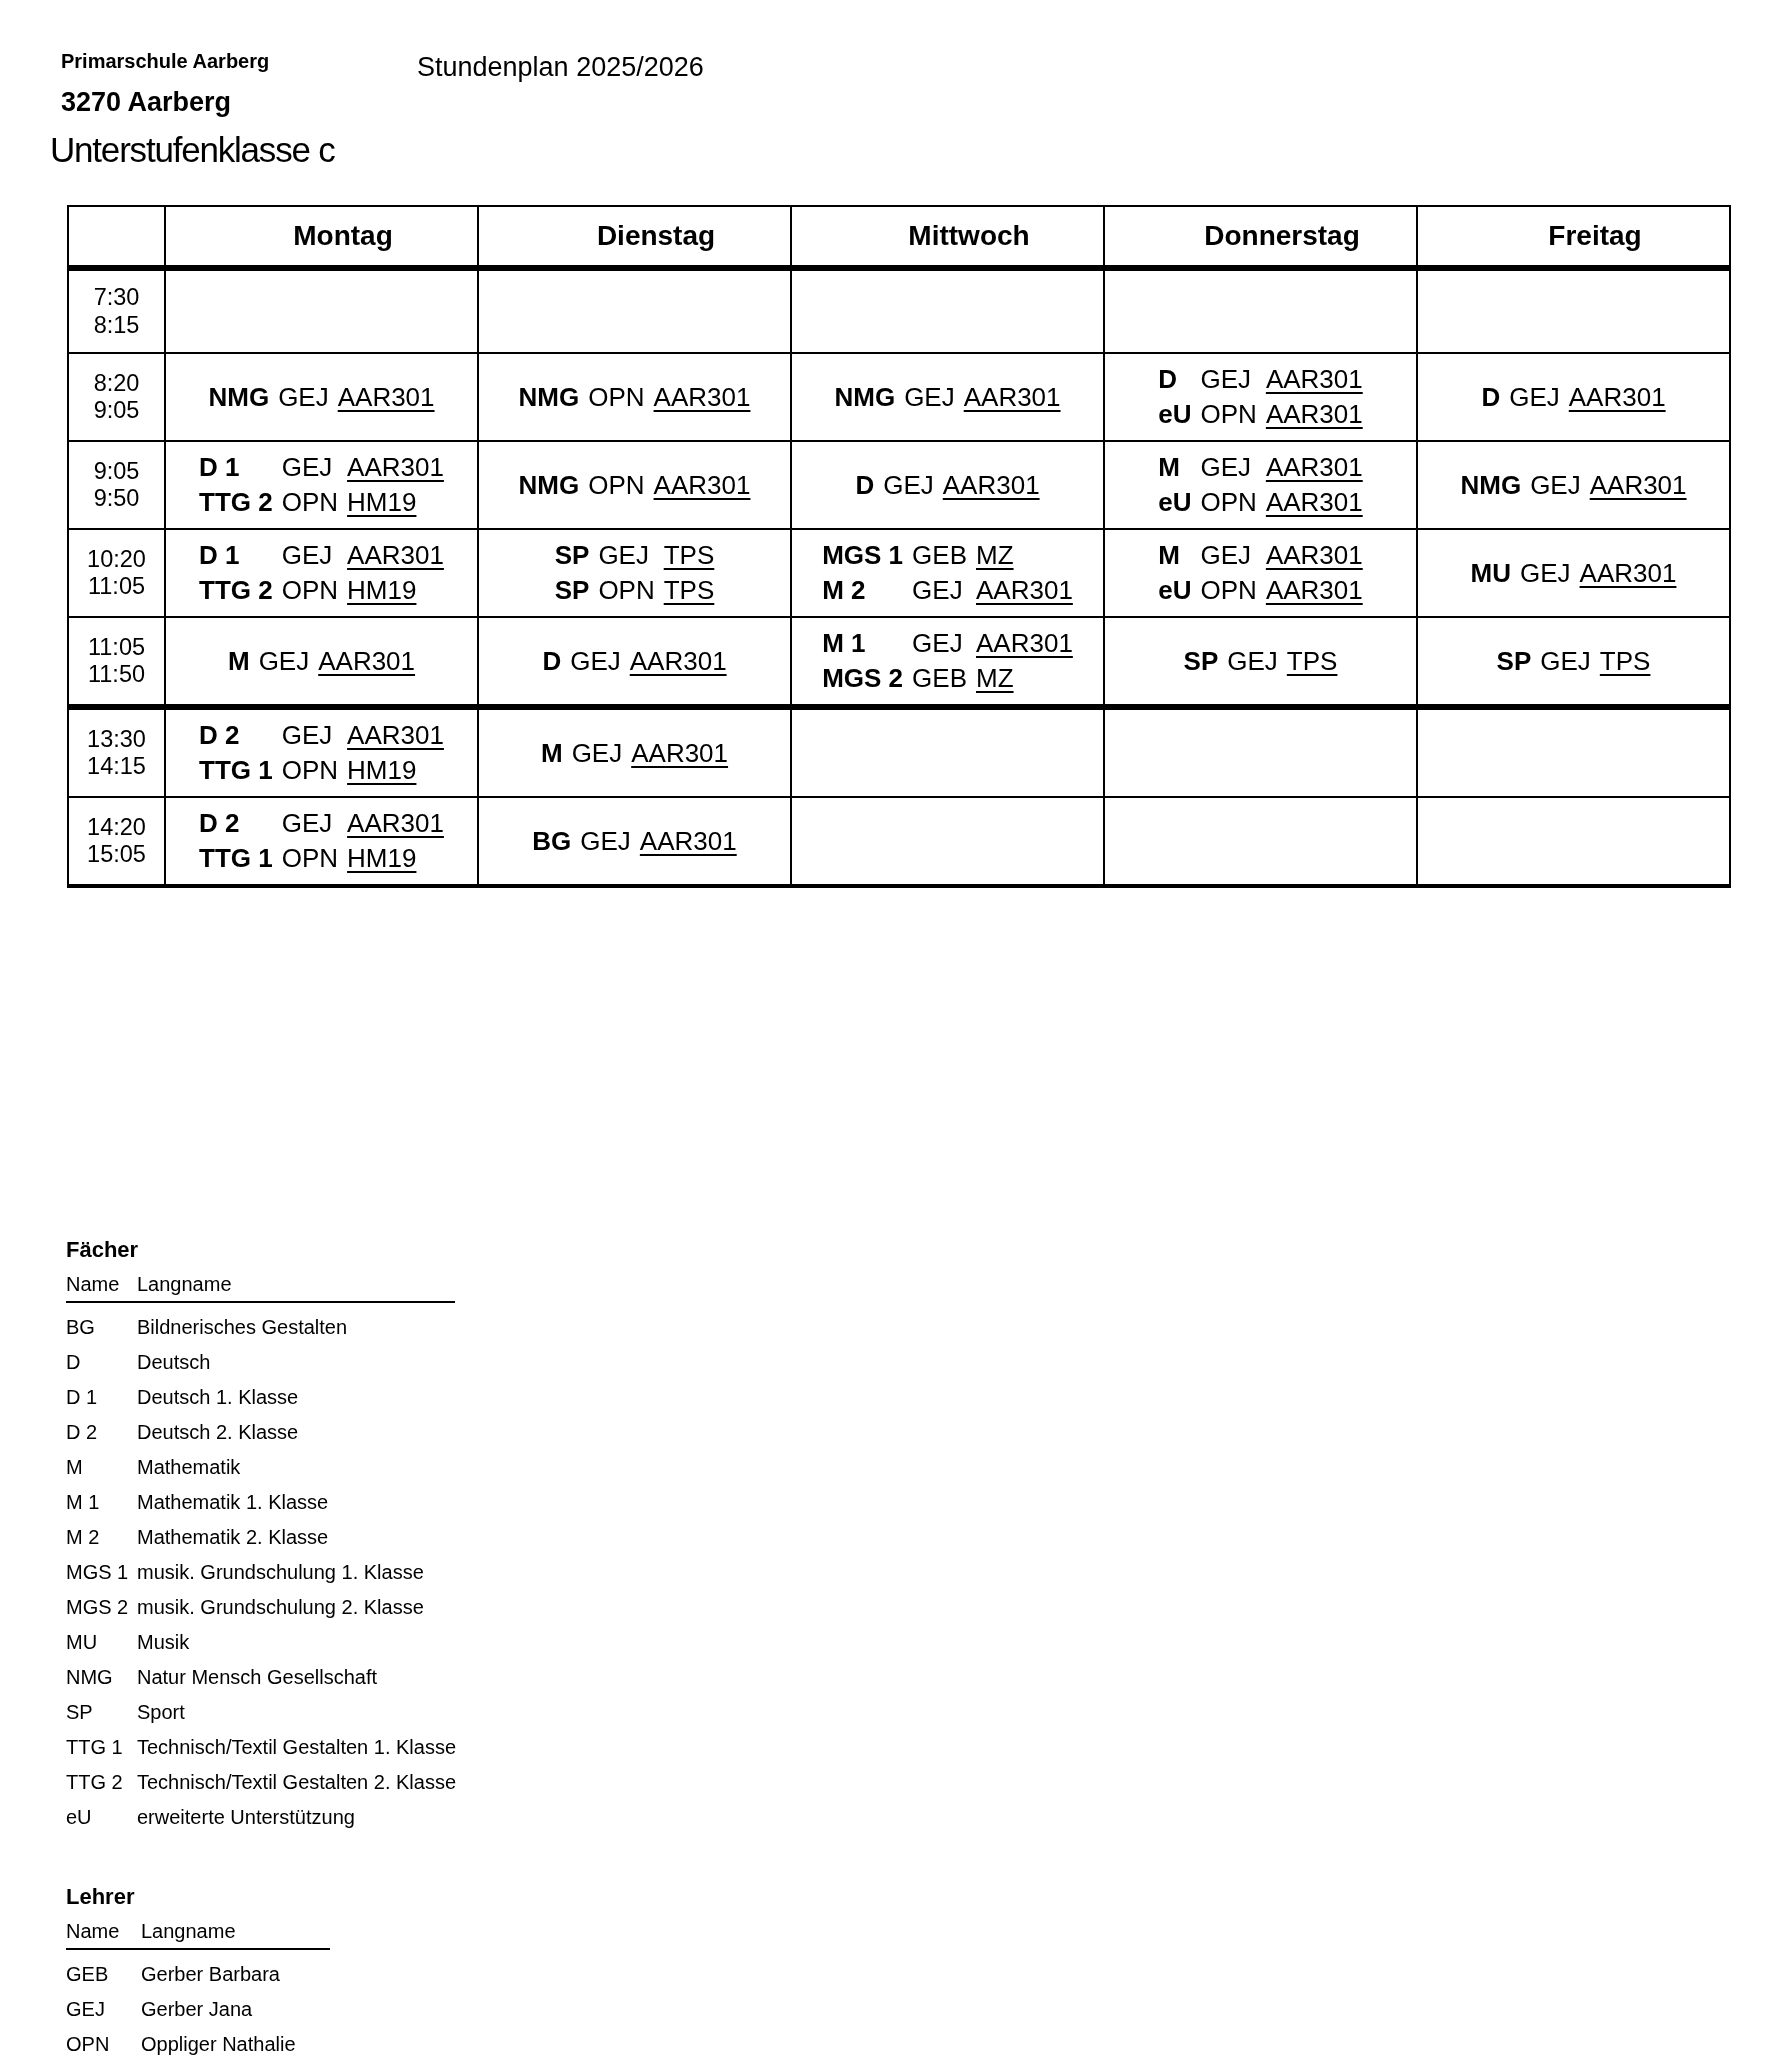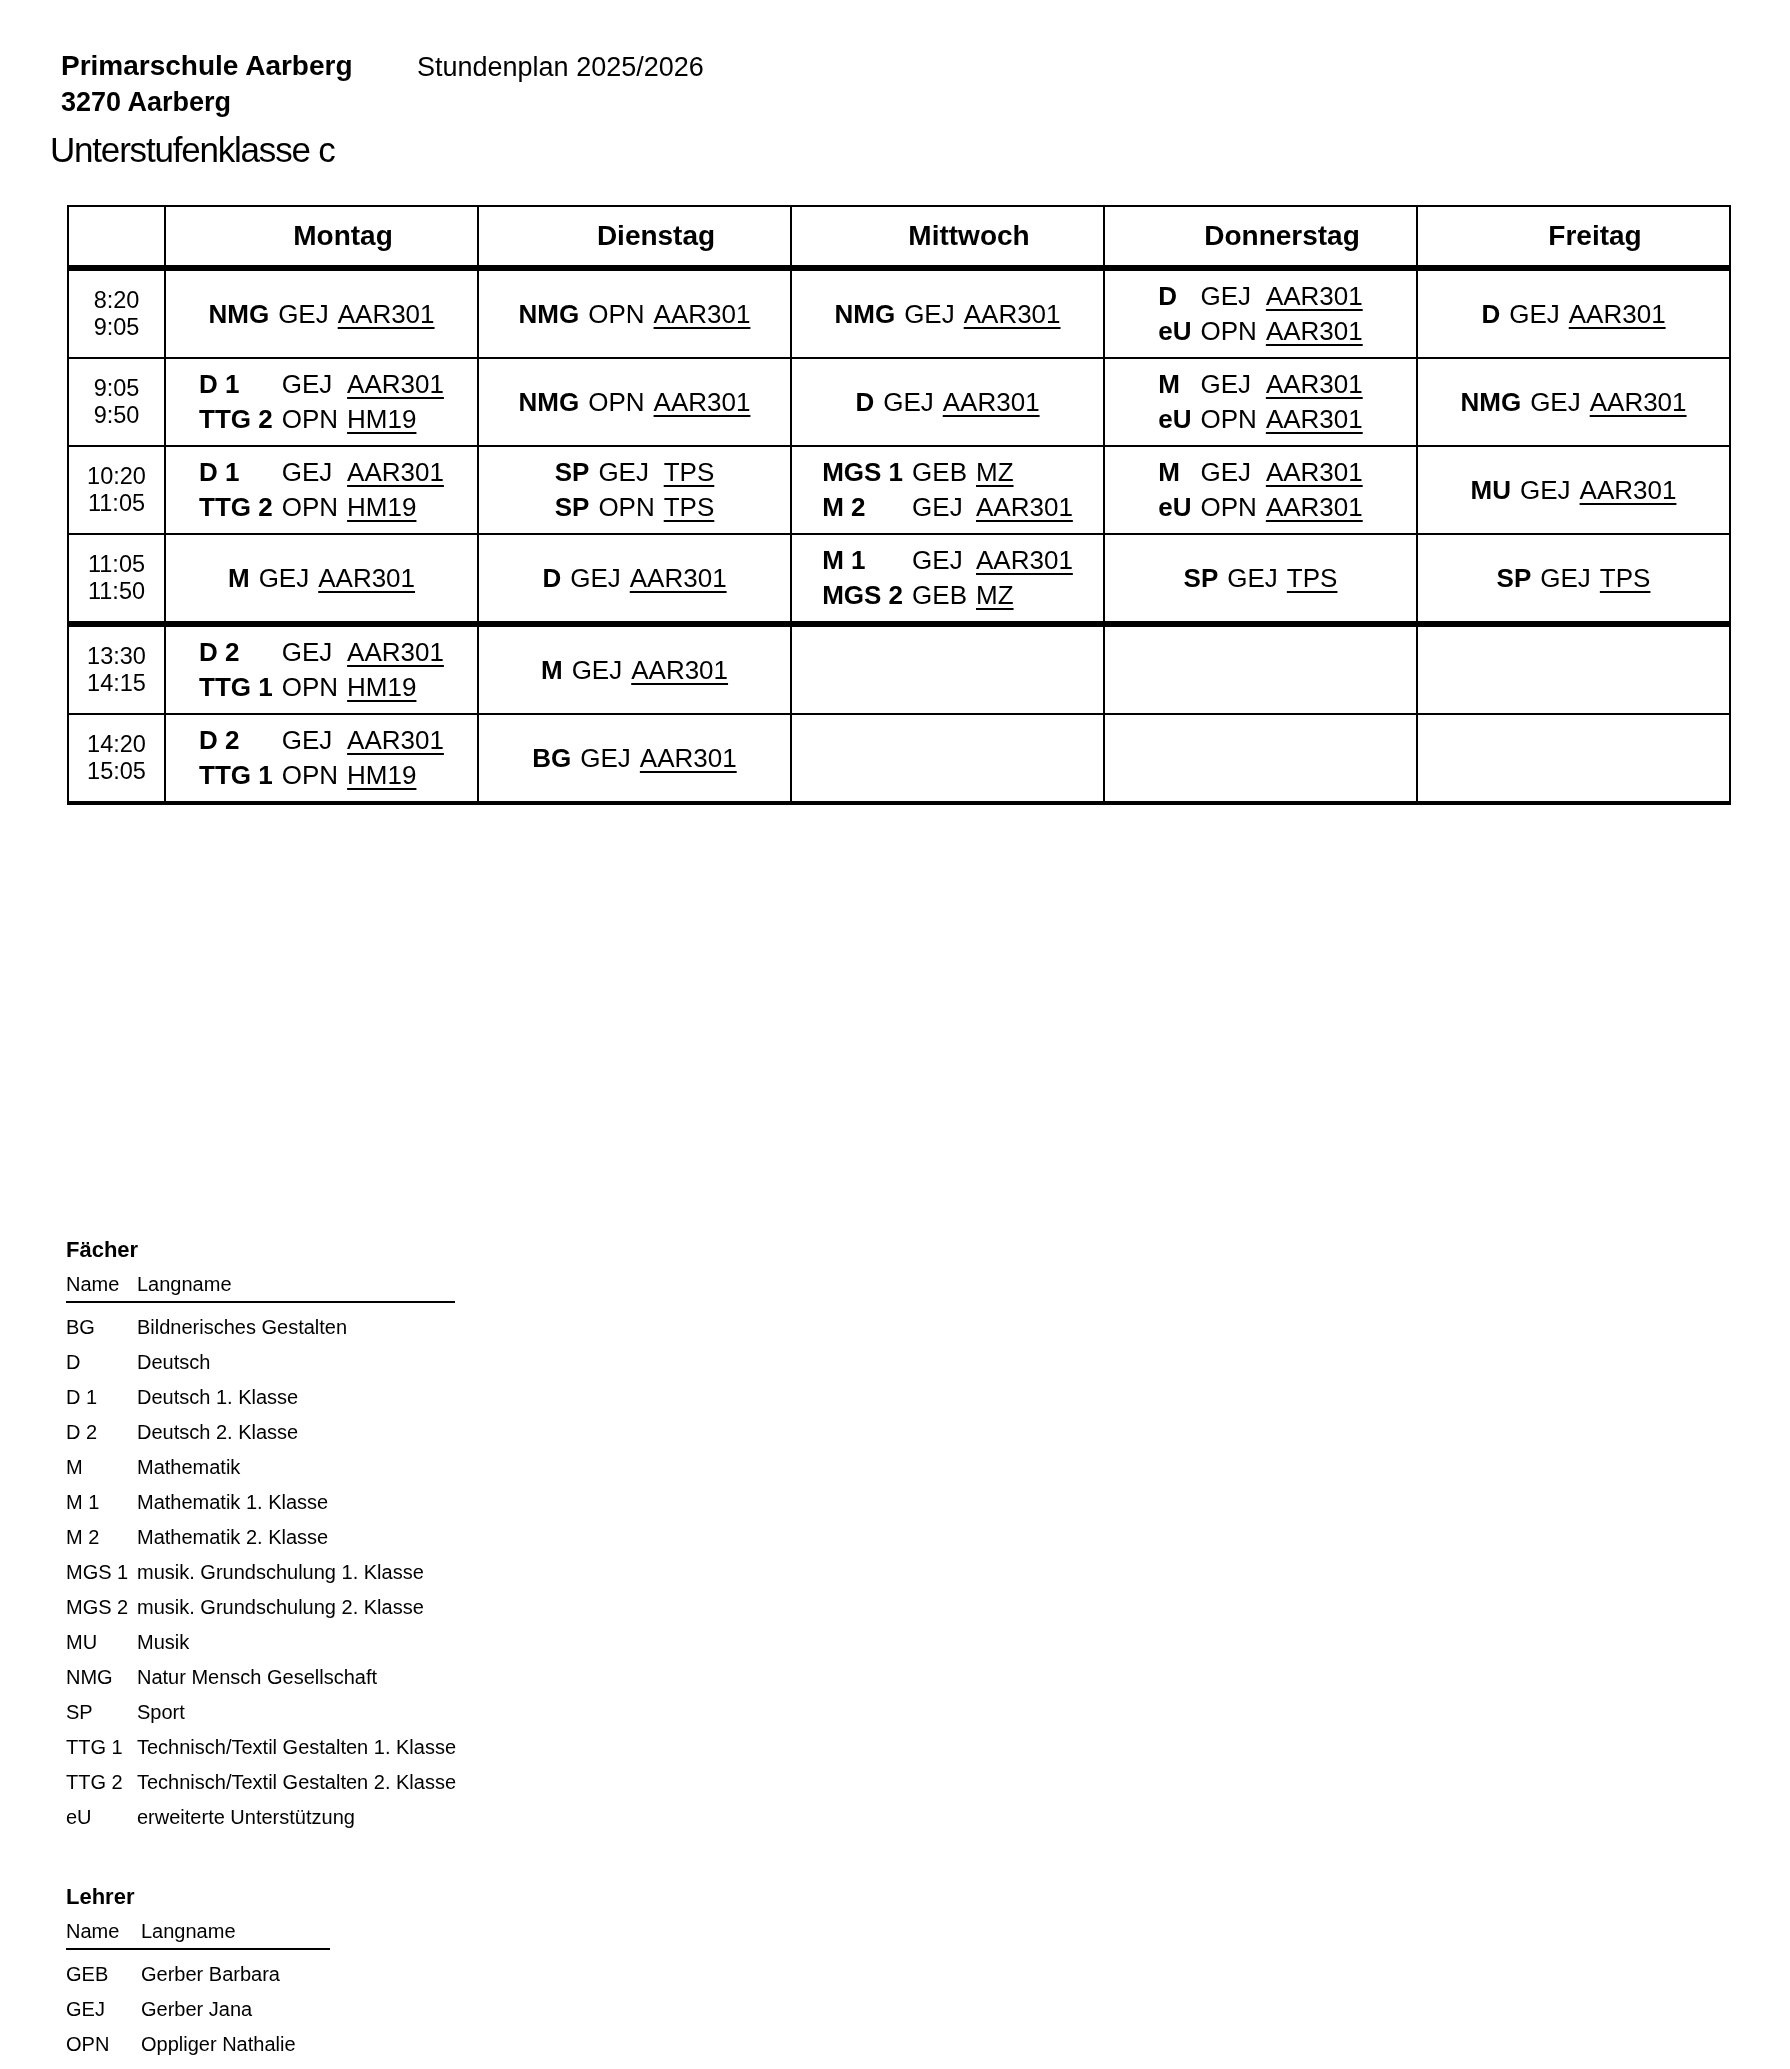--- a/index.html
+++ b/index.html
@@ -2,21 +2,21 @@
 <html style="font-size:13px"><head>
 <meta charset="utf-8">
 <style>
   html,body{margin:0;padding:0;}
   body{
     width:1790px;height:2070px;background:#fff;position:relative;
     font-family:"Liberation Sans","DejaVu Sans",sans-serif;color:#000;
     overflow:hidden;
   }
   
-  .school{position:absolute;left:61px;top:50px;font-size:28px;font-weight:bold;white-space:nowrap;}
+  .school{position:absolute;left:61px;top:50px;font-size:20px;font-weight:bold;white-space:nowrap;}
   .plan{position:absolute;left:417px;top:52px;font-size:27px;white-space:nowrap;}
   .city{position:absolute;left:61px;top:87px;font-size:27px;white-space:nowrap;font-weight:bold;}
   .title{position:absolute;left:50px;top:130px;font-size:35px;letter-spacing:-1.2px;white-space:nowrap;}
   
   table.tt{
     position:absolute;left:67px;top:205px;width:1661px;
     border-collapse:collapse;table-layout:fixed;
     border:2.4px solid #000;border-bottom-width:4.9px;
   }
   table.tt th,table.tt td{border:2.4px solid #000;padding:0;vertical-align:middle;}
@@ -71,20 +71,31 @@
   <tbody>
       <tr>
     <th class="corner"></th>
     <th>Montag</th>
     <th>Dienstag</th>
     <th>Mittwoch</th>
     <th>Donnerstag</th>
     <th>Freitag</th>
   </tr>
 
+  <tr class="r0">
+    <td class="time">
+      <div>7:30</div>
+          <div>8:15</div>
+    </td>
+    <td class="cell"></td>
+    <td class="cell"></td>
+    <td class="cell"></td>
+    <td class="cell"></td>
+    <td class="cell"></td>
+  </tr>
 
   <tr class="slot">
     <td class="time">
       <div>8:20</div>
           <div>9:05</div>
     </td>
     <td class="cell"><div class="cellwrap">
       <div class="lesson"><span class="sub">NMG</span><span class="tea">GEJ</span><span class="room">AAR301</span></div>
     </div></td>
     <td class="cell"><div class="cellwrap">

